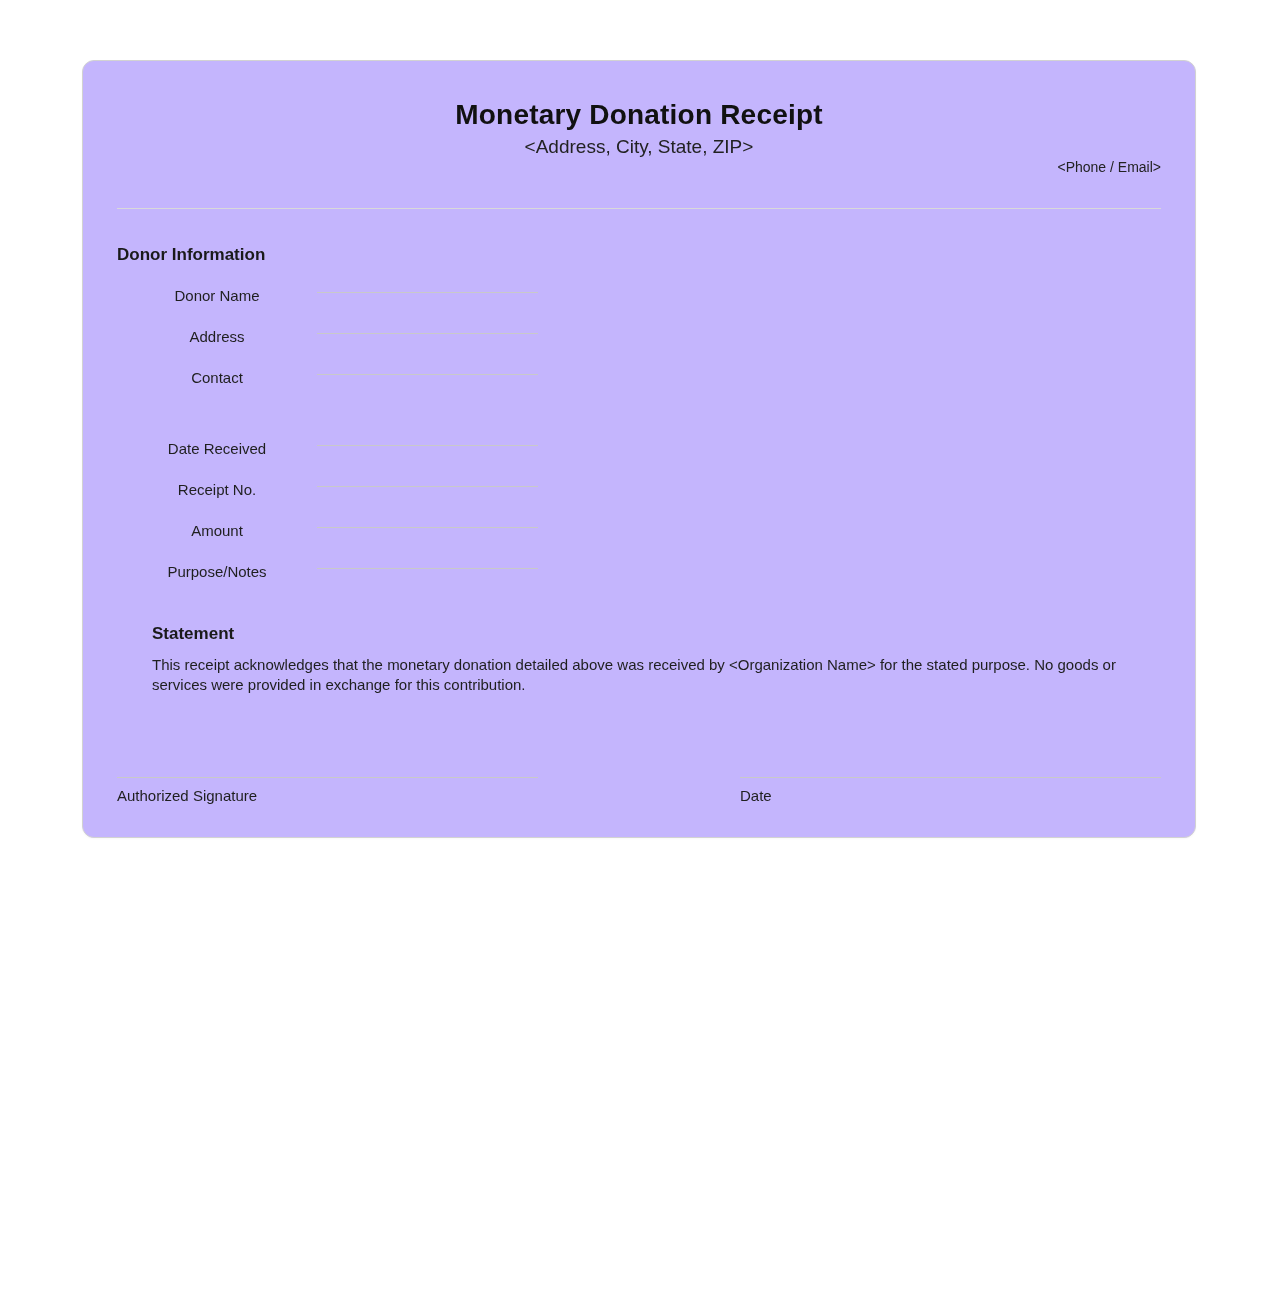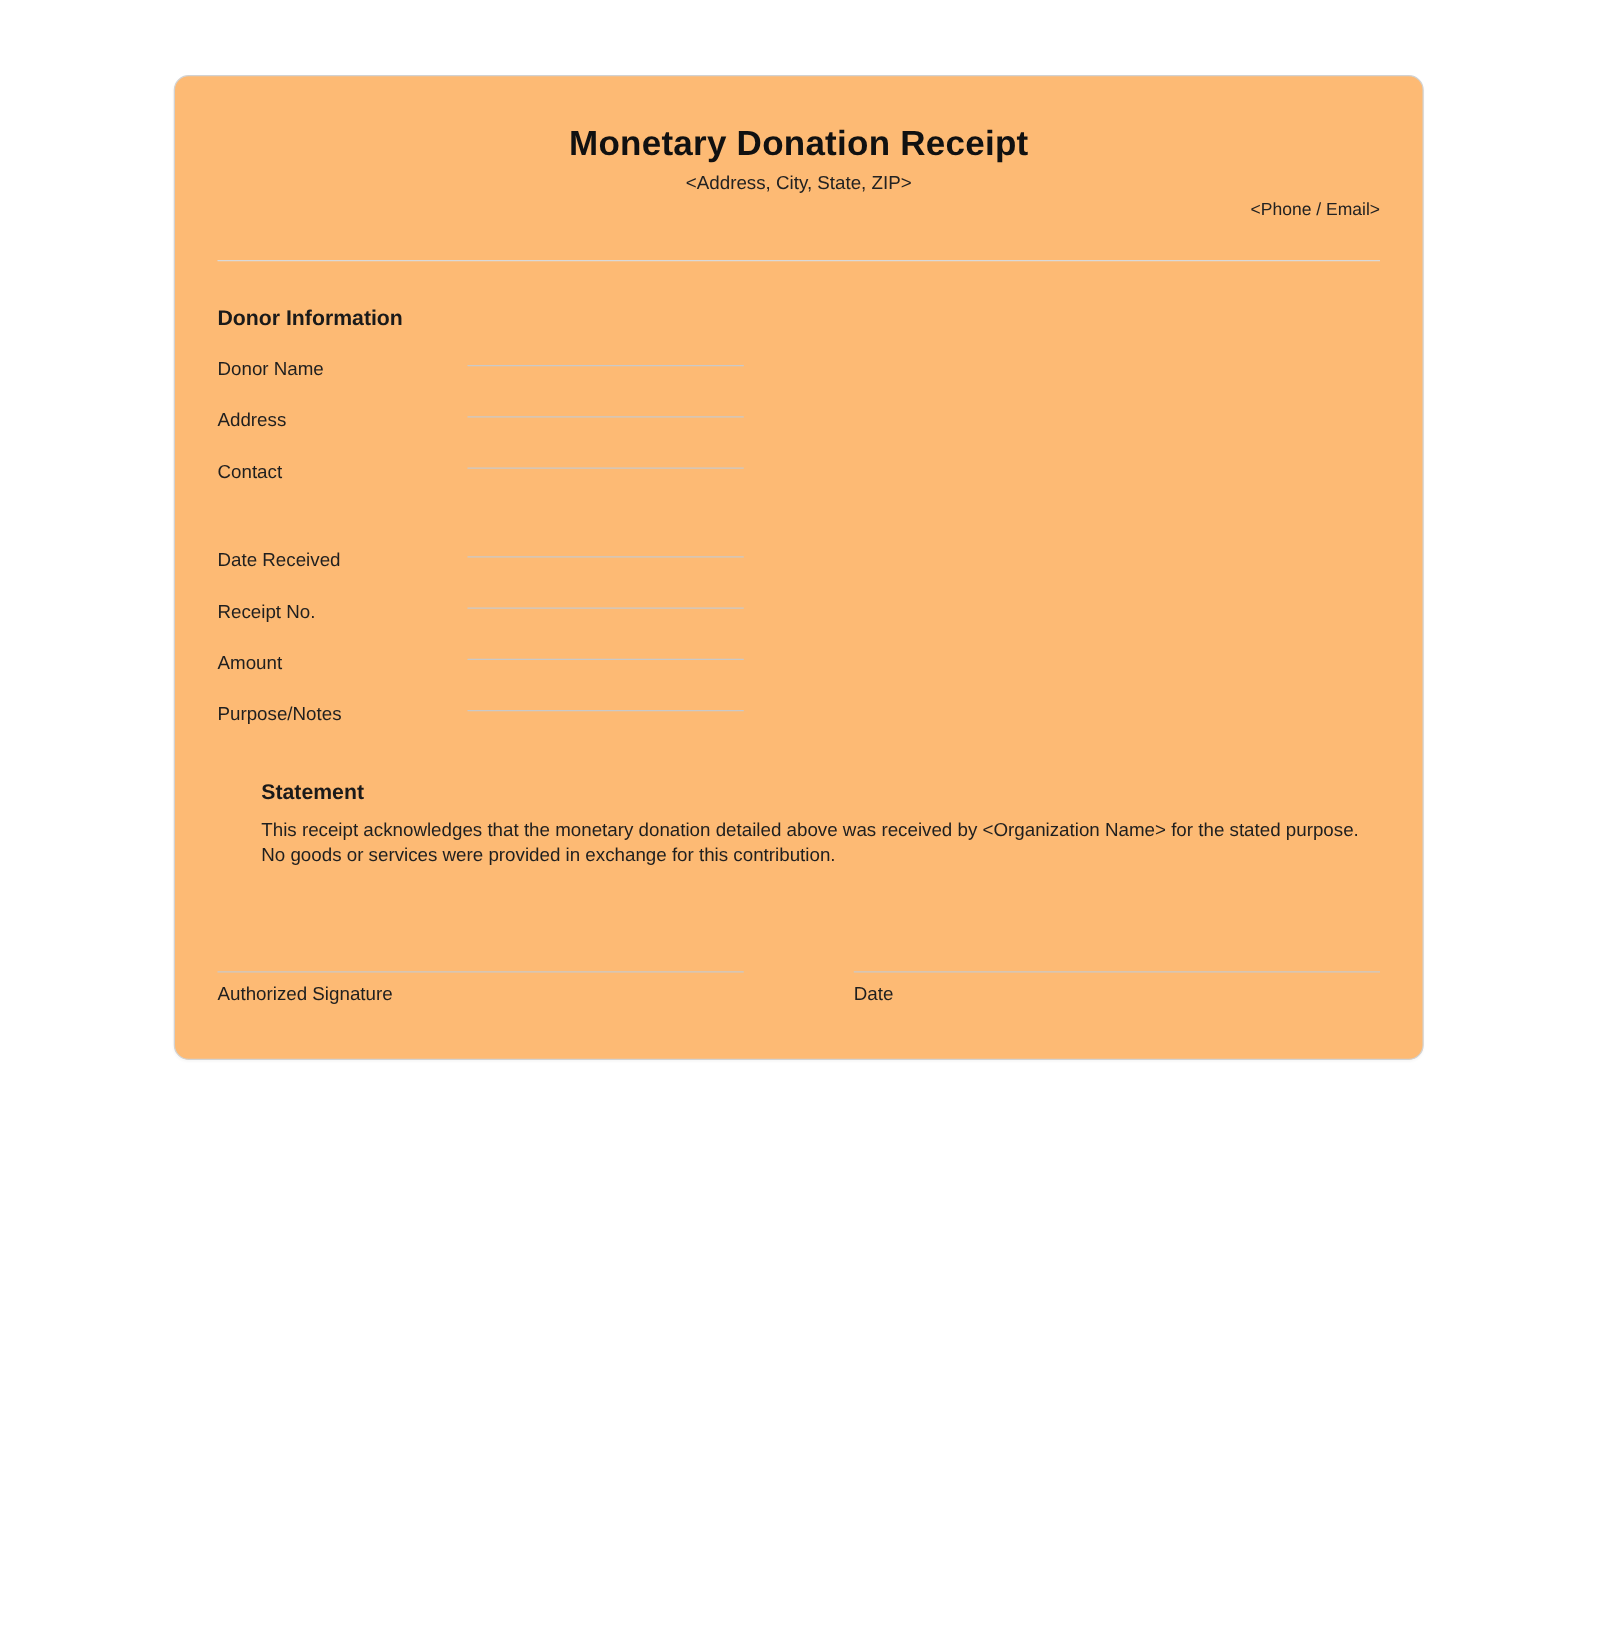--- a/index.html
+++ b/index.html
@@ -12,49 +12,49 @@
     font-family: "Liberation Sans", sans-serif;
     color: #1f1f1f;
     -webkit-font-smoothing: antialiased;
   }
   .page {
     width: 1278px;
     height: 1300px;
     background: #ffffff;
   }
   .card {
-    width: 1000px;
+    width: 1114px;
     margin: 0 auto;
     position: relative;
     top: 60px;
-    background: #fdba74;
+    background: #c4b5fd;
     border: 1px solid #d2d2d2;
     border-radius: 12px;
-    padding: 36px 34px 41px 34px;
+    padding: 36px 34px 31px 34px;
     box-shadow: 0 1px 2px rgba(0,0,0,0.03);
   }
   .doc-title {
     margin: 0;
     font-size: 28px;
     line-height: 36px;
     font-weight: 700;
     text-align: center;
     color: #111111;
     letter-spacing: 0.2px;
   }
   .org-name {
     margin-top: 9px;
     font-size: 18px;
     line-height: 24px;
     text-align: center;
     color: #222222;
   }
   .org-address {
     margin-top: 4px;
-    font-size: 15px;
+    font-size: 19px;
     line-height: 20px;
     text-align: center;
     color: #222222;
   }
   .org-contact {
     font-size: 14px;
     line-height: 20px;
     text-align: right;
     color: #222222;
   }
@@ -73,20 +73,21 @@
     font-size: 17px;
     line-height: 22px;
     font-weight: 700;
     color: #1a1a1a;
   }
   .rows { margin-top: 9px; }
   .field-row {
     display: flex;
     align-items: center;
     height: 41px;
+    text-align: center;
   }
   .field-label {
     width: 200px;
     flex: 0 0 200px;
     font-size: 15px;
     color: #1f1f1f;
   }
   .field-line {
     width: 221px;
     height: 0;

